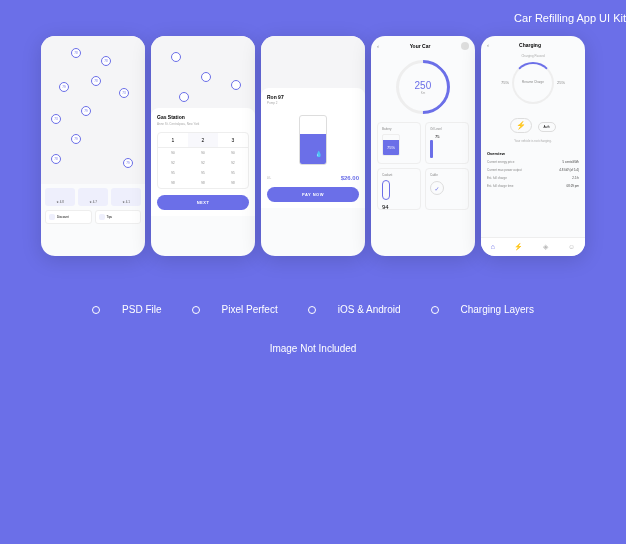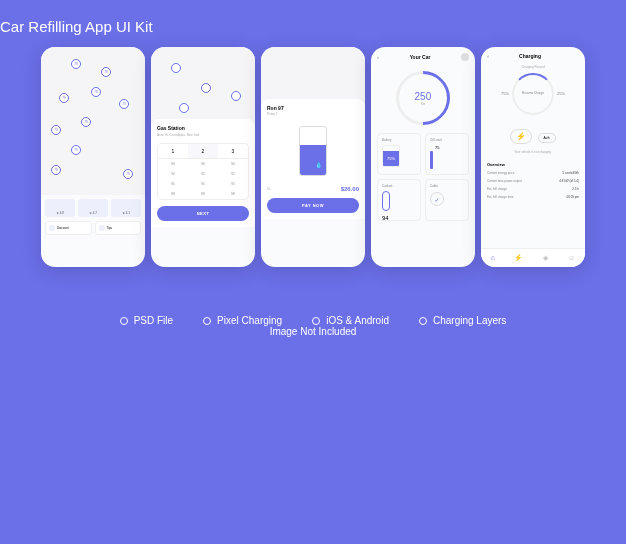--- a/index.html
+++ b/index.html
@@ -1,17 +1,17 @@
 <!DOCTYPE html>
 <html><head>
 <meta charset="utf-8">
 <style>
 *{margin:0;padding:0;box-sizing:border-box;font-family:-apple-system,BlinkMacSystemFont,sans-serif}
 body{background:#6B6FE8;width:626px;height:544px;overflow:hidden}
-.header{text-align:left;padding:18px 0 12px;color:#fff;font-size:15px;font-weight:400}
+.header{text-align:right;padding:12px 0 12px;color:#fff;font-size:11px;font-weight:400}
 .screens{display:flex;justify-content:center;gap:6px;padding:0 30px}
 .screen{width:104px;height:220px;background:#fafbfc;border-radius:14px;box-shadow:0 4px 20px rgba(0,0,0,0.15);overflow:hidden;position:relative;font-size:5px}
 
 
 .s1-map{width:100%;height:148px;background:#f5f5f7;position:relative}
 .s1-pin{position:absolute;width:10px;height:10px;border:1px solid #6B6FE8;border-radius:50%;background:#fff;display:flex;align-items:center;justify-content:center;font-size:3px;color:#6B6FE8}
 .s1-bottom{padding:4px}
 .s1-cards{display:flex;gap:3px;margin-bottom:4px}
 .s1-card{flex:1;height:18px;background:#eeeffc;border-radius:3px;display:flex;align-items:flex-end;justify-content:center;padding-bottom:2px;font-size:3px;color:#555}
 .s1-tabs{display:flex;gap:3px}
@@ -76,23 +76,23 @@
 .s5-chips{text-align:center}
 .s5-note{text-align:center;font-size:3px;color:#aaa;margin:4px 0}
 .s5-over{font-size:4px;font-weight:600;padding:4px 6px 2px}
 .s5-row{display:flex;justify-content:space-between;padding:2px 6px;font-size:3px;color:#888}
 .s5-row span:last-child{color:#444}
 .s5-nav{position:absolute;bottom:0;width:100%;display:flex;justify-content:space-around;padding:5px 0;border-top:1px solid #eee;background:#fff}
 .s5-nav-i{font-size:7px;color:#bbb}
 .s5-nav-i.active{color:#6B6FE8}
 
 .features{display:flex;justify-content:center;gap:30px;margin-top:48px}
-.feature{display:flex;align-items:center;gap:6px;color:#fff;font-size:10px}
+.feature{display:flex;align-items:center;gap:22px;color:#fff;font-size:10px}
 .dot{width:8px;height:8px;border:1px solid #fff;border-radius:50%}
-.footer{text-align:center;color:#fff;font-size:10px;}
+.footer{text-align:center;color:#fff;font-size:10px;margin-top:28px}
 </style>
 </head>
 <body>
 
 <div class="header">Car Refilling App UI Kit</div>
 
 <div class="screens">
 
 <div class="screen">
   <div class="s1-map">
@@ -265,21 +265,21 @@
 
 </div>
 
 <div class="features">
   <div class="feature">
       <div class="dot"></div>
       <span>PSD File</span>
     </div>
   <div class="feature">
       <div class="dot"></div>
-      <span>Pixel Charging</span>
+      <span>Pixel Perfect</span>
     </div>
   <div class="feature">
       <div class="dot"></div>
       <span>iOS &amp; Android</span>
     </div>
   <div class="feature">
       <div class="dot"></div>
       <span>Charging Layers</span>
     </div>
 </div>

